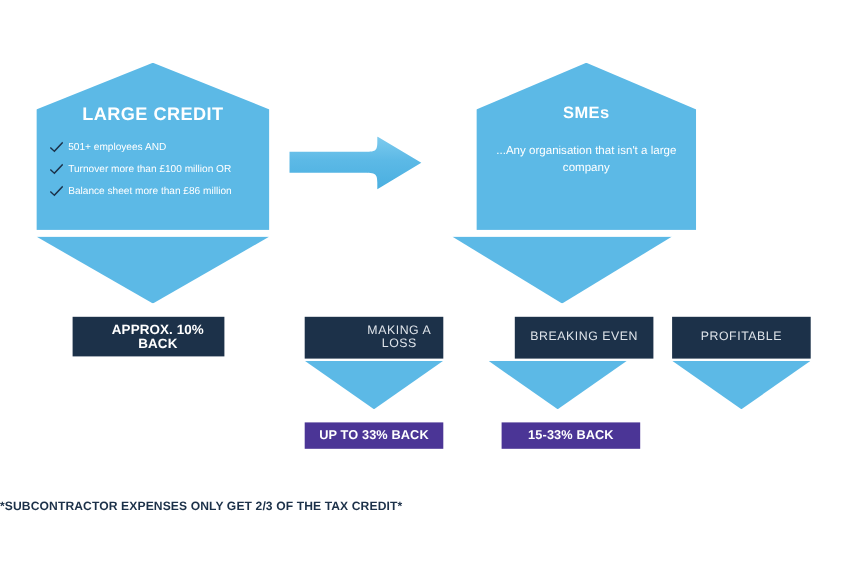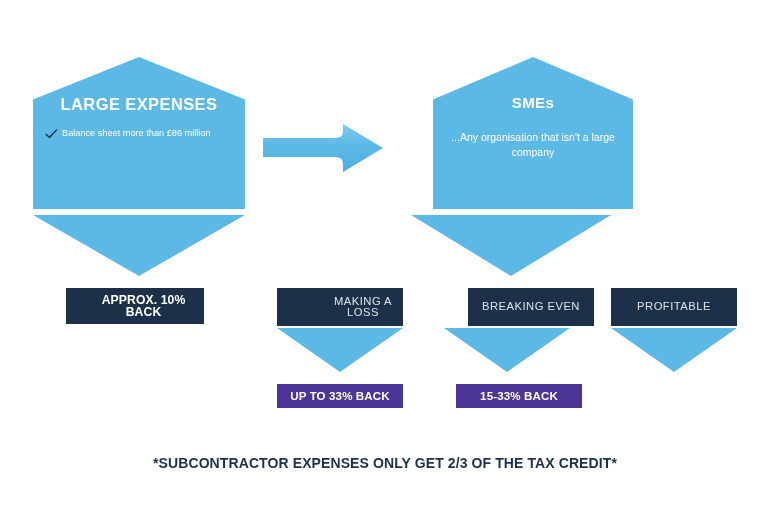--- a/index.html
+++ b/index.html
@@ -201,35 +201,50 @@
   #loss-result-box       { left: 277px; }
   #breakeven-result-box  { left: 456px; justify-content: center; }
   #profit-result-box     { left: 611px; }
 
   
   #footnote {
     position: absolute;
     left: 0;
     top: 455px;
     width: 770px;
-    text-align: center;
     color: #1c3149;
-    font-size: 14px;
+    font-size: 11px;
     font-weight: bold;
     letter-spacing: 0.1px;
   }
 </style>
 </head>
 <body>
 
 <div id="canvas">
 
   <div class="hex-card" id="large-company-card">
-    <div class="hex-title">LARGE EXPENSES</div>
+    <div class="hex-title">LARGE CREDIT</div>
     <ul class="bullet-list">
+      <li class="bullet-row">
+        <span class="check-icon">
+          <svg width="13" height="11" viewBox="0 0 13 11" xmlns="http://www.w3.org/2000/svg">
+            <path d="M1.2 5.6 L4.3 8.6 L11.6 0.9 L12.4 2.0 L4.5 10.4 L0.3 6.6 Z" fill="#1c3149"></path>
+          </svg>
+        </span>
+        <span>501+ employees AND</span>
+      </li>
+      <li class="bullet-row">
+        <span class="check-icon">
+          <svg width="13" height="11" viewBox="0 0 13 11" xmlns="http://www.w3.org/2000/svg">
+            <path d="M1.2 5.6 L4.3 8.6 L11.6 0.9 L12.4 2.0 L4.5 10.4 L0.3 6.6 Z" fill="#1c3149"></path>
+          </svg>
+        </span>
+        <span>Turnover more than £100 million OR</span>
+      </li>
       <li class="bullet-row">
         <span class="check-icon">
           <svg width="13" height="11" viewBox="0 0 13 11" xmlns="http://www.w3.org/2000/svg">
             <path d="M1.2 5.6 L4.3 8.6 L11.6 0.9 L12.4 2.0 L4.5 10.4 L0.3 6.6 Z" fill="#1c3149"></path>
           </svg>
         </span>
         <span>Balance sheet more than £86 million</span>
       </li>
     </ul>
   </div>

